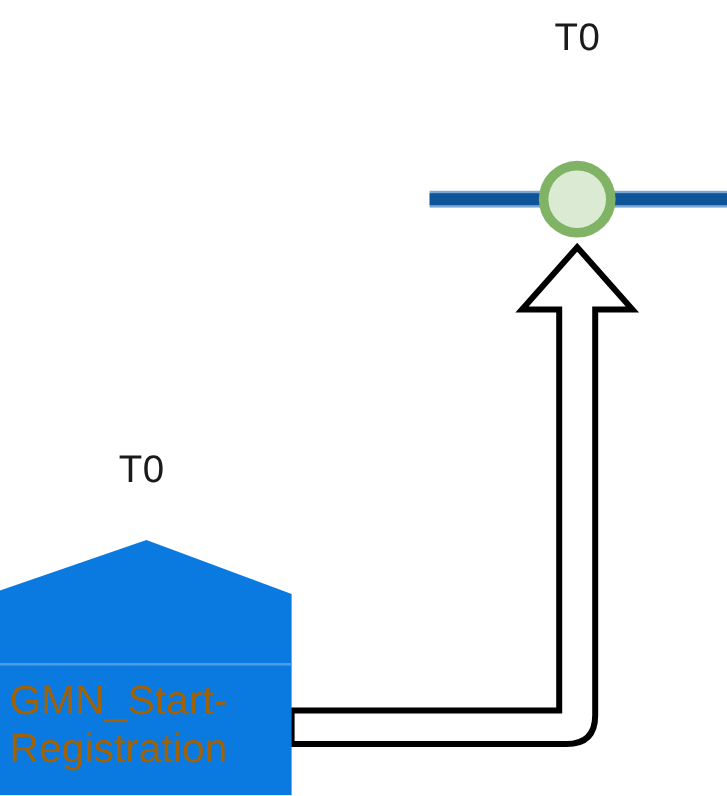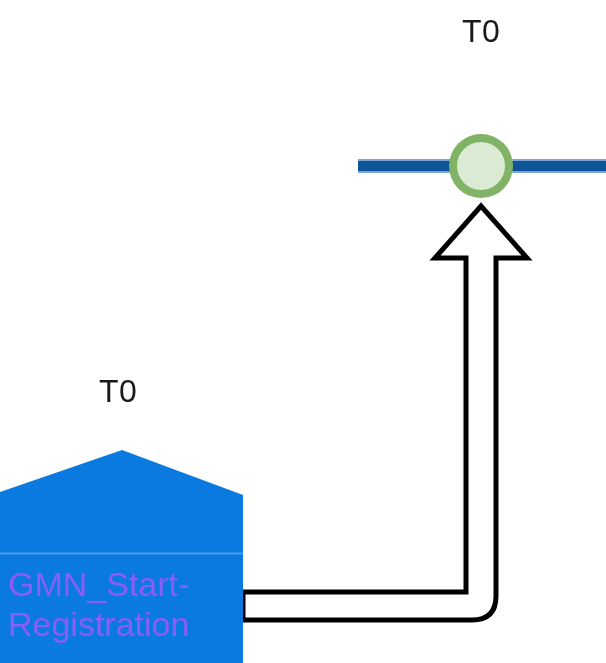--- a/index.html
+++ b/index.html
@@ -43,21 +43,21 @@
     left: 99px;
     top: 375px;
   }
   #task-text {
     position: absolute;
     left: 8px;
     top: 564px;
     width: 232px;
     font-size: 34px;
     line-height: 40px;
-    color: #8b5cf6;
+    color: #a16207;
     white-space: pre-line;
     user-select: none;
   }
 </style>
 </head>
 <body>
 
 <div id="canvas">
 
   <svg id="diagram-svg" viewBox="0 0 606 663" xmlns="http://www.w3.org/2000/svg">

